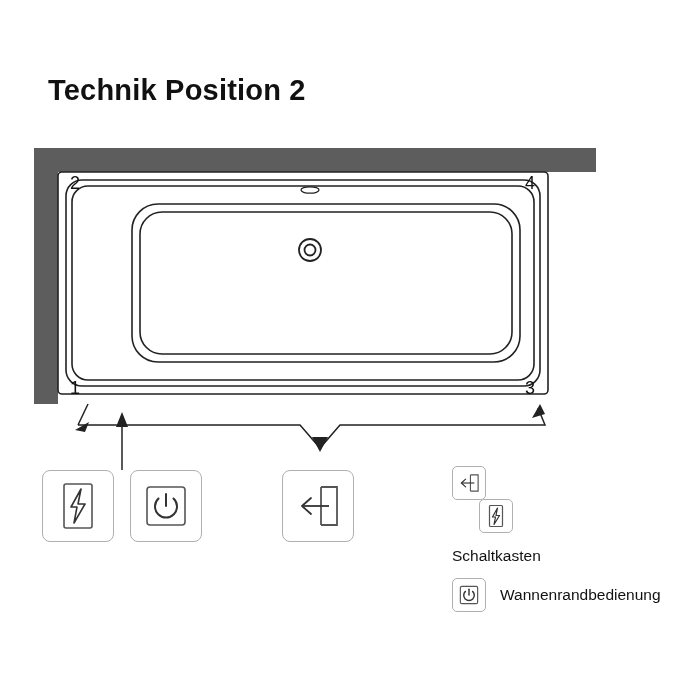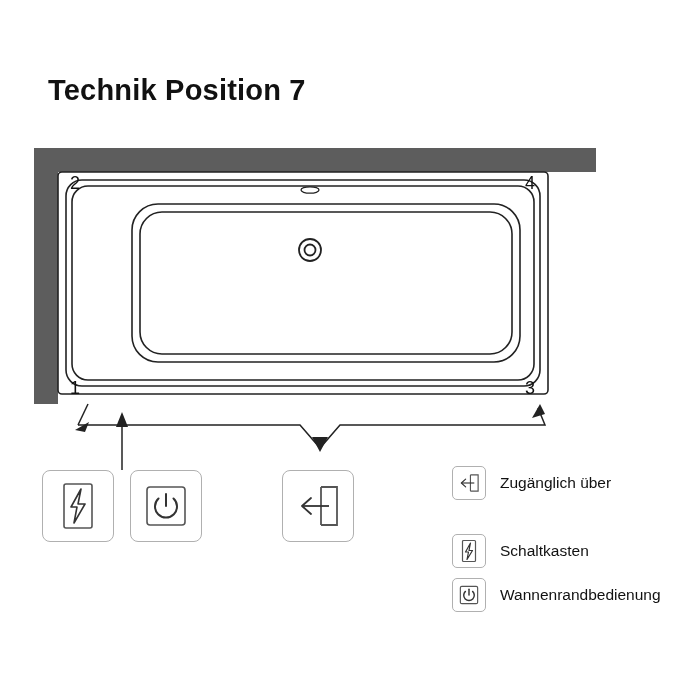--- a/index.html
+++ b/index.html
@@ -78,21 +78,21 @@
     font-size: 15.5px;
     color: #111111;
     white-space: nowrap;
   }
 </style>
 </head>
 <body>
 
 <div id="stage">
 
-  <div class="title">Technik Position 7</div>
+  <div class="title">Technik Position 2</div>
 
   <svg class="diagram" viewBox="0 0 700 700">
 
     <g>
       <path d="M 34 148 L 596 148 L 596 172 L 58 172 L 58 404 L 34 404 Z" fill="#5d5d5d" stroke="none"></path>
     </g>
 
     <g fill="none" stroke="#222222" stroke-width="1.6">
       <rect x="58" y="172" width="490" height="222" rx="4" ry="4"></rect>
       <rect x="66" y="180" width="474" height="206" rx="16" ry="16"></rect>
@@ -158,24 +158,23 @@
 
   <div class="legend-row" style="left:452px; top:466px;">
     <div class="icon-box small" style="position:relative; left:0; top:0;">
       <svg class="icon-inner" width="26" height="24" viewBox="0 0 54 50">
         <path d="M 30 8 L 46 8 L 46 42 L 30 42" fill="none" stroke="#555555" stroke-width="2.4"></path>
         <line x1="30" y1="8" x2="30" y2="42" stroke="#555555" stroke-width="2.4"></line>
         <line x1="38" y1="25" x2="12" y2="25" stroke="#333333" stroke-width="2.4"></line>
         <polyline points="20,17 11,25 20,33" fill="none" stroke="#333333" stroke-width="2.4" stroke-linejoin="round" stroke-linecap="round"></polyline>
       </svg>
     </div>
-    <span class="legend-label">Zugänglich über</span>
   </div>
 
-  <div class="legend-row" style="left:452px; top:534px;">
+  <div class="legend-row" style="left:452px; top:499px;flex-direction:column;">
     <div class="icon-box small" style="position:relative; left:0; top:0;">
       <svg class="icon-inner" width="22" height="26" viewBox="0 0 44 52">
         <rect x="9" y="5" width="26" height="42" rx="2" ry="2" fill="none" stroke="#555555" stroke-width="2.4"></rect>
         <polygon points="25,10 15,28 21,28 18,43 29,25 22,25" fill="none" stroke="#333333" stroke-width="2.4" stroke-linejoin="round"></polygon>
       </svg>
     </div>
     <span class="legend-label">Schaltkasten</span>
   </div>
 
   <div class="legend-row" style="left:452px; top:578px;text-align:center;">

